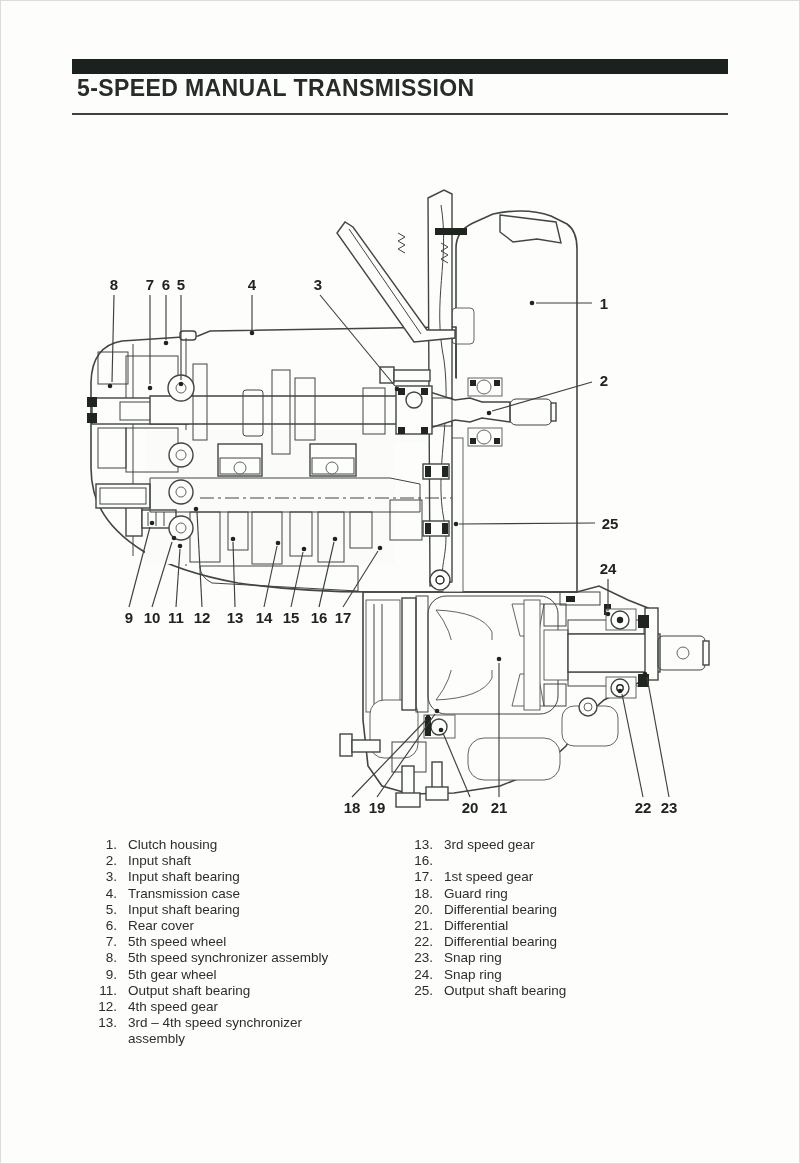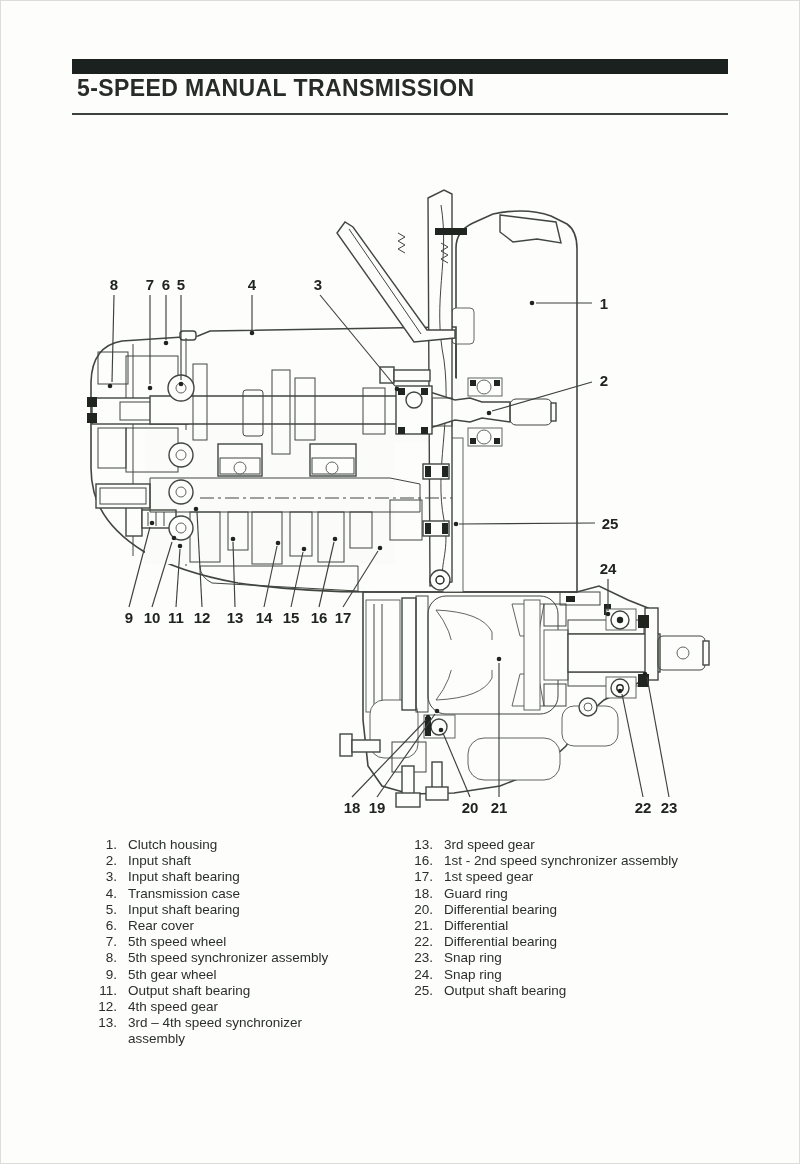--- a/index.html
+++ b/index.html
@@ -399,23 +399,20 @@
   </div>
 <div class="parts-col col-right" id="parts-right">
     <div class="part-row">
       <span class="part-num">13.</span>
       <span class="part-name">
         <div>3rd speed gear</div>
       </span>
     </div>
     <div class="part-row">
       <span class="part-num">16.</span>
-      <span class="part-name">
-        <div>1st - 2nd speed synchronizer assembly</div>
-      </span>
     </div>
     <div class="part-row">
       <span class="part-num">17.</span>
       <span class="part-name">
         <div>1st speed gear</div>
       </span>
     </div>
     <div class="part-row">
       <span class="part-num">18.</span>
       <span class="part-name">

